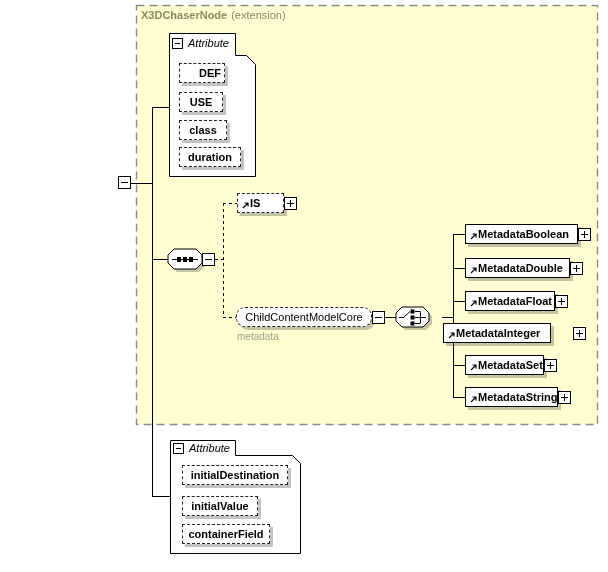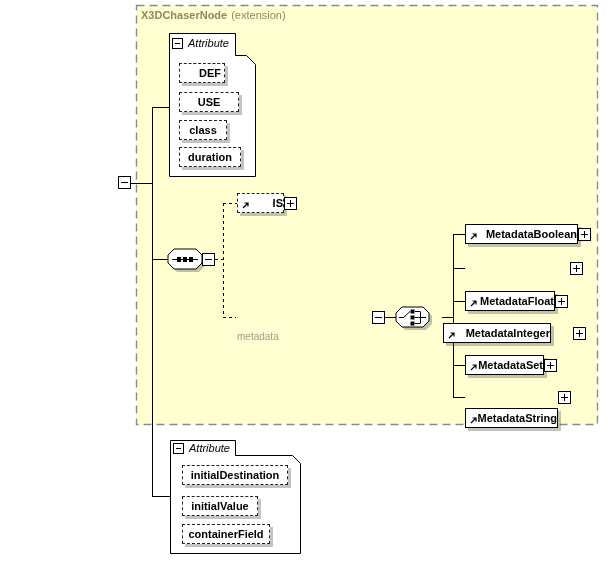--- a/index.html
+++ b/index.html
@@ -10,21 +10,21 @@
   #shape-layer { position:absolute; left:0; top:0; width:608px; height:572px; }
 
   .node {
     position:absolute; box-sizing:border-box; background:#fff;
     border:1px solid #000; display:flex; align-items:center;
     font-size:11px; font-weight:bold; color:#000; white-space:nowrap;
     box-shadow:3px 3px 0 rgba(105,105,95,0.4);
   }
   .node--center { justify-content:center; }
   .node--dashed { border-style:dashed; border-color:#222; }
-  .node--ref { padding-left:12px;justify-content:flex-end; }
+  .node--ref { padding-left:12px; }
   .node--round { border-radius:9px; border-style:dashed; border-color:#222; font-weight:normal; justify-content:center; padding-left:0; }
 
   .ref-arrow { position:absolute; left:3px; bottom:2px; }
 
   .toggle {
     position:absolute; width:13px; height:13px; box-sizing:border-box;
     background:#fff; border:1px solid #000;
   }
   .toggle::before {
     content:""; position:absolute; left:2px; right:2px; top:50%;
@@ -128,51 +128,60 @@
   </div>
 
   <div class="toggle" style="left:118px; top:176px;"></div>
 
   <div class="tab-toggle" style="left:172px; top:38px;"></div>
   <div class="group-tab-label" style="left:188px; top:37px;">Attribute</div>
 
   <div class="node node--center node--dashed" style="left:179px; top:63px; width:46px; height:20px;padding-left:16px;">
     <span>DEF</span>
   </div>
-  <div class="node node--center node--dashed" style="left:179px; top:92px; width:60px; height:20px;">
+  <div class="node node--center node--dashed" style="left:179px; top:92px; width:44px; height:20px;">
     <span>USE</span>
   </div>
   <div class="node node--center node--dashed" style="left:179px; top:120px; width:48px; height:20px;">
     <span>class</span>
   </div>
   <div class="node node--center node--dashed" style="left:179px; top:147px; width:62px; height:20px;">
     <span>duration</span>
   </div>
 
   <div class="toggle" style="left:202px; top:253px;"></div>
 
   <div class="node node--dashed node--ref" style="left:237px; top:193px; width:47px; height:20px;">
     <svg class="ref-arrow" width="9" height="9">
       <path d="M2,7 L7,2 M3.5,2 H7 V5.5" stroke="#000" stroke-width="1.2" fill="none"></path>
     </svg>
     <span>IS</span>
   </div>
   <div class="toggle toggle--plus" style="left:284px; top:197px;"></div>
 
+  <div class="node node--round" style="left:236px; top:307px; width:136px; height:20px;">
+    <span>ChildContentModelCore</span>
+  </div>
   <div class="toggle" style="left:372px; top:311px;"></div>
   <div id="ccmc-caption">metadata</div>
 
   <div class="node node--ref" style="left:465px; top:224px; width:113px; height:20px;">
     <svg class="ref-arrow" width="9" height="9">
       <path d="M2,7 L7,2 M3.5,2 H7 V5.5" stroke="#000" stroke-width="1.2" fill="none"></path>
     </svg>
     <span>MetadataBoolean</span>
   </div>
   <div class="toggle toggle--plus" style="left:578px; top:228px;"></div>
 
+  <div class="node node--ref" style="left:465px; top:258px; width:105px; height:20px;">
+    <svg class="ref-arrow" width="9" height="9">
+      <path d="M2,7 L7,2 M3.5,2 H7 V5.5" stroke="#000" stroke-width="1.2" fill="none"></path>
+    </svg>
+    <span>MetadataDouble</span>
+  </div>
   <div class="toggle toggle--plus" style="left:570px; top:262px;"></div>
 
   <div class="node node--ref" style="left:465px; top:291px; width:90px; height:20px;">
     <svg class="ref-arrow" width="9" height="9">
       <path d="M2,7 L7,2 M3.5,2 H7 V5.5" stroke="#000" stroke-width="1.2" fill="none"></path>
     </svg>
     <span>MetadataFloat</span>
   </div>
   <div class="toggle toggle--plus" style="left:555px; top:295px;"></div>
 
@@ -185,21 +194,21 @@
   <div class="toggle toggle--plus" style="left:573px; top:327px;"></div>
 
   <div class="node node--ref" style="left:465px; top:355px; width:79px; height:20px;">
     <svg class="ref-arrow" width="9" height="9">
       <path d="M2,7 L7,2 M3.5,2 H7 V5.5" stroke="#000" stroke-width="1.2" fill="none"></path>
     </svg>
     <span>MetadataSet</span>
   </div>
   <div class="toggle toggle--plus" style="left:544px; top:359px;"></div>
 
-  <div class="node node--ref" style="left:465px; top:387px; width:93px; height:20px;margin-top:21px;">
+  <div class="node node--ref" style="left:465px; top:387px; width:93px; height:20px;">
     <svg class="ref-arrow" width="9" height="9">
       <path d="M2,7 L7,2 M3.5,2 H7 V5.5" stroke="#000" stroke-width="1.2" fill="none"></path>
     </svg>
     <span>MetadataString</span>
   </div>
   <div class="toggle toggle--plus" style="left:558px; top:391px;"></div>
 
   <div class="tab-toggle" style="left:173px; top:443px;"></div>
   <div class="group-tab-label" style="left:189px; top:442px;">Attribute</div>
 

